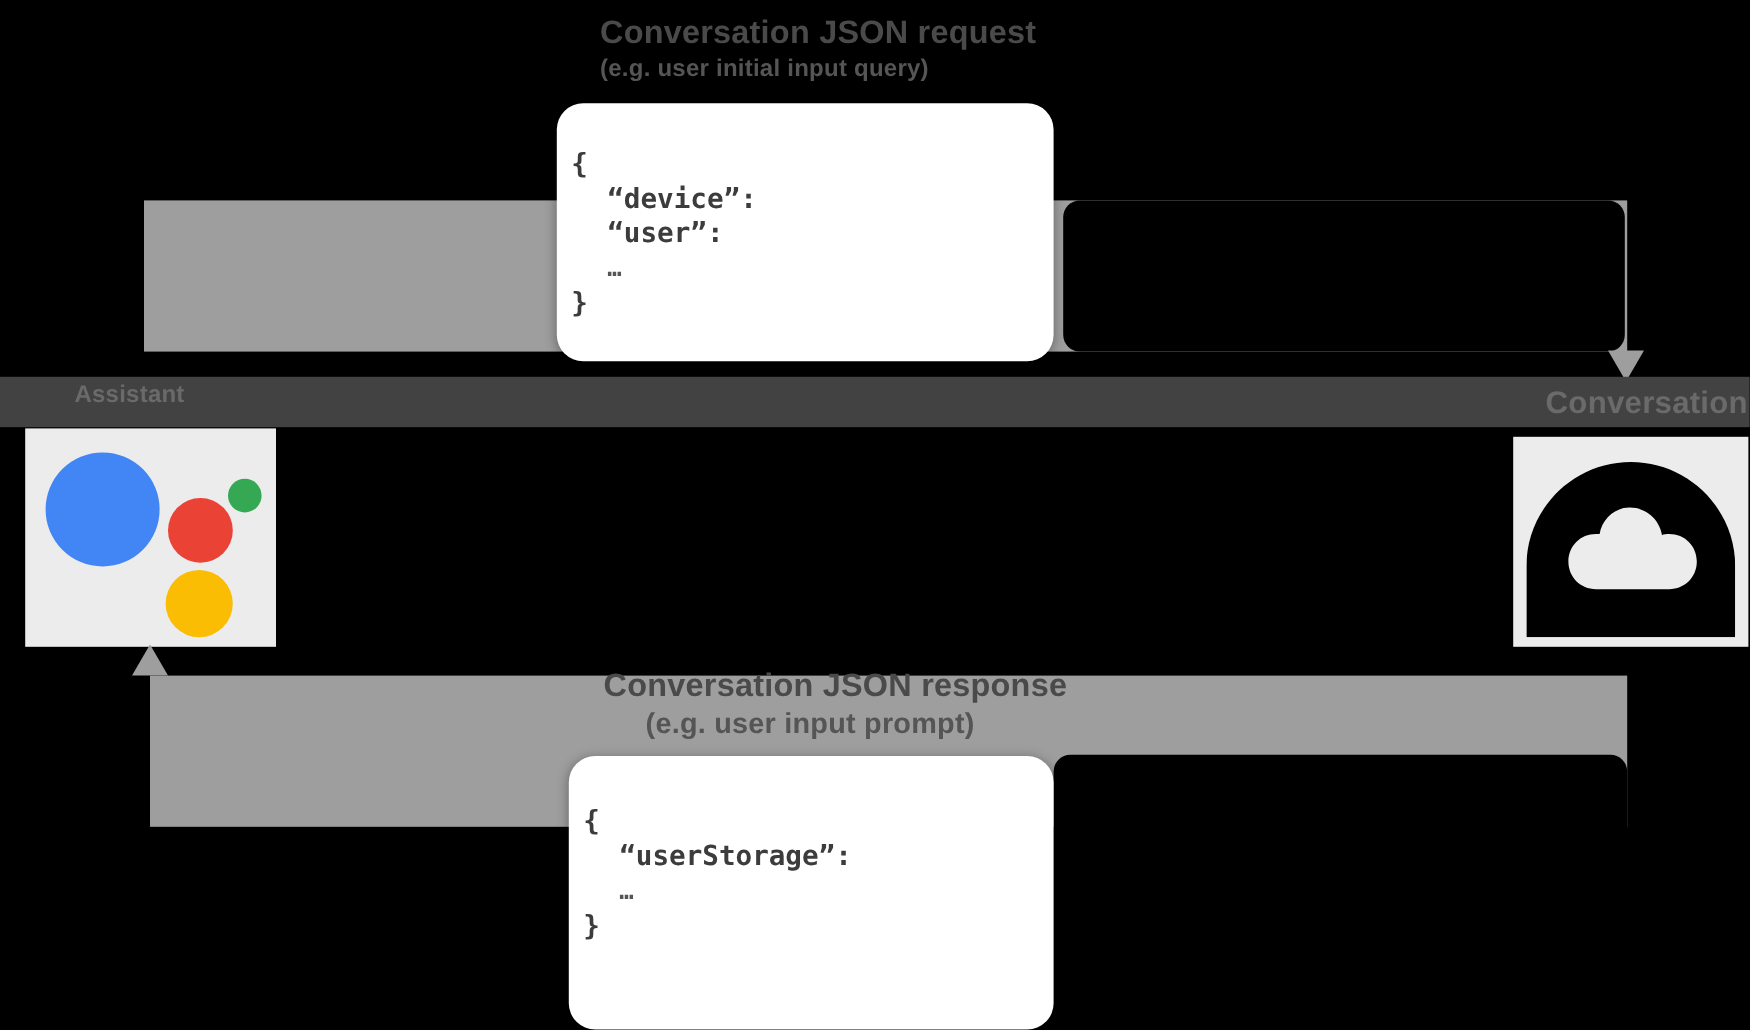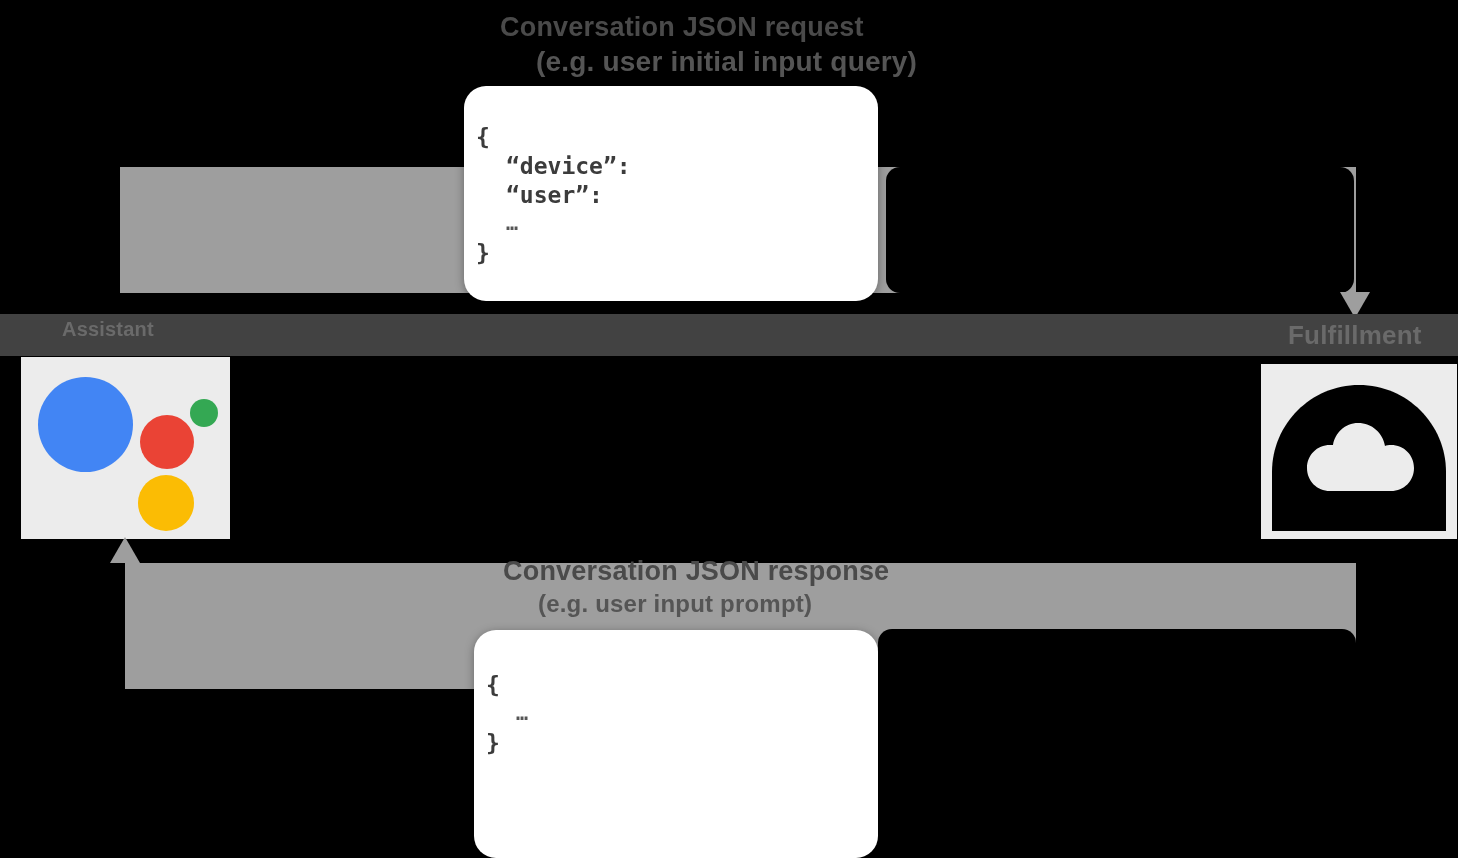--- a/index.html
+++ b/index.html
@@ -57,21 +57,21 @@
     position:absolute;
     color:#4a4a4a;
     font-weight:bold;
     letter-spacing:.2px;
     white-space:nowrap;
   }
   .title-top{
     left:500px;top:12px;font-size:27px;
   }
   .subtitle-top{
-    left:500px;top:46px;font-size:28px;color:#555;margin-left:36px;
+    left:500px;top:46px;font-size:20px;color:#555;
   }
   .title-bot{
     left:503px;top:556px;font-size:27px;
   }
   .subtitle-bot{
     left:538px;top:590px;font-size:24px;color:#555;
   }
   .label-assistant{
     left:62px;top:318px;font-size:20px;color:#6a6a6a;
   }
@@ -130,21 +130,21 @@
     <div class="jline">{</div>
     <div class="jline indent">“device”:</div>
     <div class="jline indent">“user”:</div>
     <div class="jline indent dots">…</div>
     <div class="jline">}</div>
   </div>
 
   <div class="rail r1"></div>
 
   <div class="label label-assistant">Assistant</div>
-  <div class="label label-fulfillment">Fulfillment</div>
+  <div class="label label-fulfillment">Conversation</div>
 
   <div class="tile assistant"></div>
   <div class="ga-blue"></div>
   <div class="ga-red"></div>
   <div class="ga-green"></div>
   <div class="ga-yellow"></div>
 
   <div class="tile cloud"></div>
   <svg class="cloud-svg" width="174" height="146" viewBox="0 0 174 146">
     <path d="M87 0 C135 0 174 39 174 87 L174 146 L0 146 L0 87 C0 39 39 0 87 0 Z" fill="#000"></path>
@@ -156,17 +156,18 @@
 
   <div class="arrow-bar bottom"></div>
   <div class="head up"></div>
   <div class="black-plate bottom"></div>
 
   <div class="label title-bot">Conversation JSON response</div>
   <div class="label subtitle-bot">(e.g. user input prompt)</div>
 
   <div class="card bottom">
     <div class="jline">{</div>
+    <div class="jline indent">“userStorage”:</div>
     <div class="jline indent dots">…</div>
     <div class="jline">}</div>
   </div>
 
 </div>
 
 </body></html>

